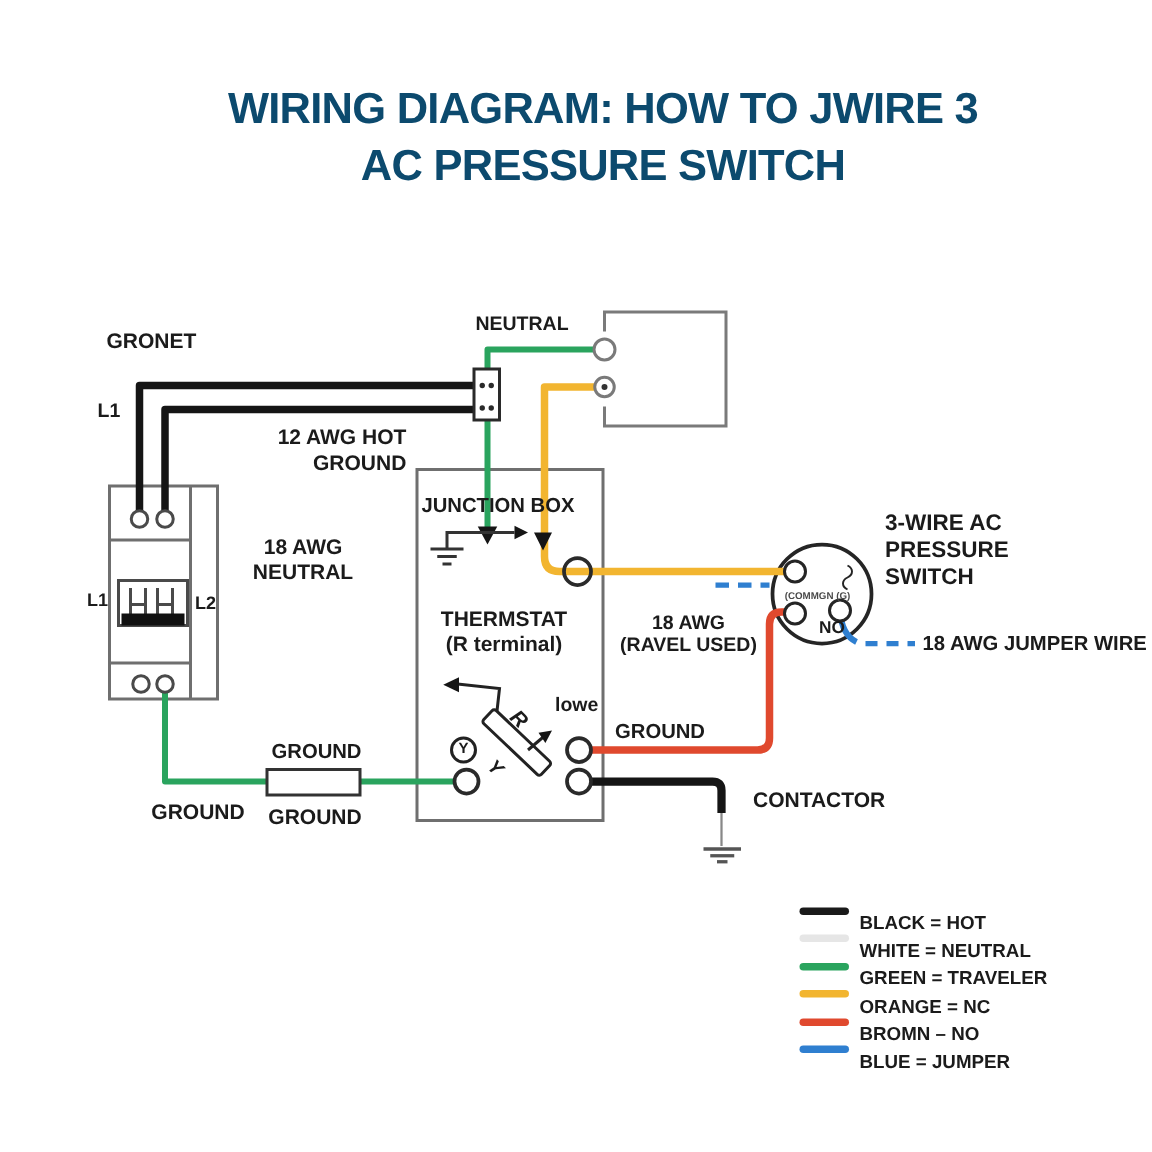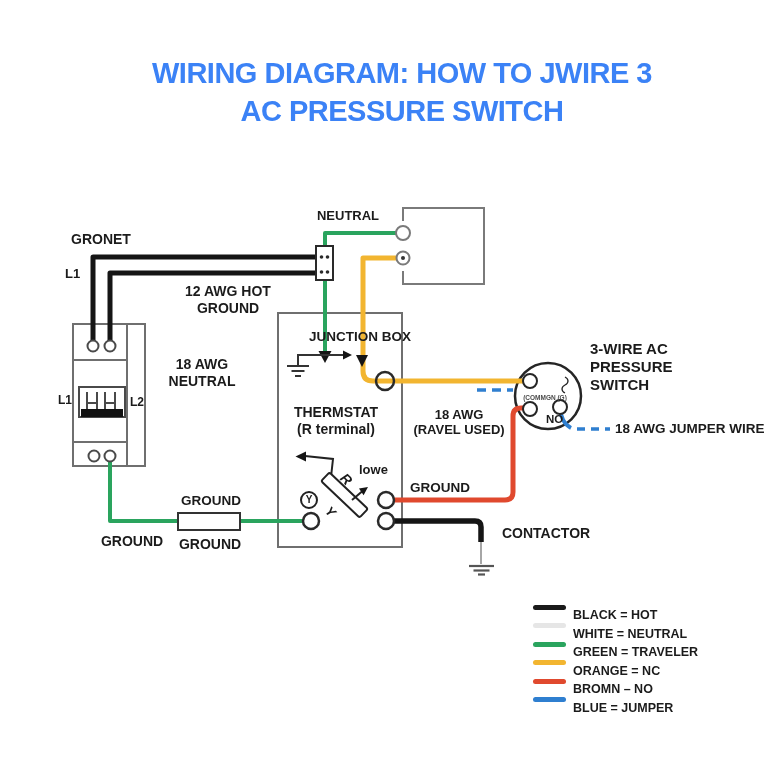--- a/index.html
+++ b/index.html
@@ -1,20 +1,20 @@
 <!DOCTYPE html>
 <html><head>
 <meta charset="utf-8">
 <style>
   html,body{margin:0;padding:0;background:#fff;}
   .canvas{position:relative;width:768px;height:768px;background:#ffffff;
           font-family:"Liberation Sans",sans-serif;overflow:hidden;}
   .title{position:absolute;top:54px;left:0;width:768px;box-sizing:border-box;padding-left:36px;
          text-align:center;font-weight:bold;font-size:29px;line-height:38px;
-         letter-spacing:-0.5px;color:#3b82f6;}
+         letter-spacing:-0.5px;color:#0c4a6e;}
   svg.diagram{position:absolute;left:0;top:0;}
   .lbl{position:absolute;font-weight:bold;color:#1b1b1b;white-space:nowrap;line-height:1.18;}
   .ctr{transform:translateX(-50%);text-align:center;}
   .legend{position:absolute;left:533px;top:601px;}
   .legend-row{display:flex;align-items:center;height:12.5px;margin-bottom:6px;}
   .swatch{display:inline-block;width:33px;height:5px;border-radius:2.5px;margin-right:7px;flex:0 0 auto;}
   .legend-label{font-weight:bold;font-size:12.5px;color:#1b1b1b;white-space:nowrap;margin-top:16px;}
 </style>
 </head>
 <body>
@@ -130,44 +130,44 @@
     <rect x="178" y="513" width="62" height="17" fill="#ffffff" stroke="#333333" stroke-width="2"></rect>
 
     <g fill="#ffffff" stroke="#252525" stroke-width="2">
       <circle cx="530" cy="381" r="7"></circle>
       <circle cx="530" cy="409" r="7"></circle>
       <circle cx="560" cy="407" r="7"></circle>
     </g>
     <path d="M 565 377 c 4 2 4 6 0 8 c -4 2 -4 6 0 8" fill="none" stroke="#252525" stroke-width="1.3"></path>
   </svg>
 
-  <div class="lbl" style="left:71px;top:231px;font-size:14px;">GRONET</div>
+  <div class="lbl" style="left:71px;top:219px;font-size:14px;">GRONET</div>
   <div class="lbl" style="left:65px;top:266px;font-size:13px;">L1</div>
   <div class="lbl" style="left:58px;top:393px;font-size:12px;">L1</div>
   <div class="lbl" style="left:130px;top:395px;font-size:12px;">L2</div>
 
   <div class="lbl ctr" style="left:348px;top:208px;font-size:13px;">NEUTRAL</div>
 
-  <div class="lbl ctr" style="left:228px;top:283px;font-size:14px;">
+  <div class="lbl ctr" style="left:228px;top:283px;font-size:14px;text-align:right;">
     <div>12 AWG HOT</div>
     <div>GROUND</div>
   </div>
   <div class="lbl ctr" style="left:202px;top:356px;font-size:14px;">
     <div>18 AWG</div>
     <div>NEUTRAL</div>
   </div>
 
-  <div class="lbl ctr" style="left:360px;top:329px;font-size:13.5px;">JUNCTION BOX</div>
+  <div class="lbl ctr" style="left:332px;top:329px;font-size:13.5px;">JUNCTION BOX</div>
   <div class="lbl ctr" style="left:336px;top:404px;font-size:14px;">
     <div>THERMSTAT</div>
     <div>(R terminal)</div>
   </div>
 
   <div class="lbl" style="left:341px;top:471px;font-size:14px;font-style:italic;transform:rotate(45deg);">R</div>
-  <div class="lbl" style="left:359px;top:462px;font-size:13px;font-weight:600;">lowe</div>
+  <div class="lbl" style="left:370px;top:462px;font-size:13px;font-weight:600;">lowe</div>
   <div class="lbl ctr" style="left:309px;top:493.5px;font-size:10px;">Y</div>
   <div class="lbl" style="left:326px;top:504px;font-size:13px;font-style:italic;transform:rotate(45deg);">Y</div>
 
   <div class="lbl ctr" style="left:211px;top:493px;font-size:13.5px;">GROUND</div>
   <div class="lbl ctr" style="left:132px;top:533px;font-size:14px;">GROUND</div>
   <div class="lbl ctr" style="left:210px;top:536px;font-size:14px;">GROUND</div>
   <div class="lbl ctr" style="left:440px;top:480px;font-size:13.5px;">GROUND</div>
 
   <div class="lbl ctr" style="left:459px;top:407px;font-size:13px;">
     <div>18 AWG</div>

